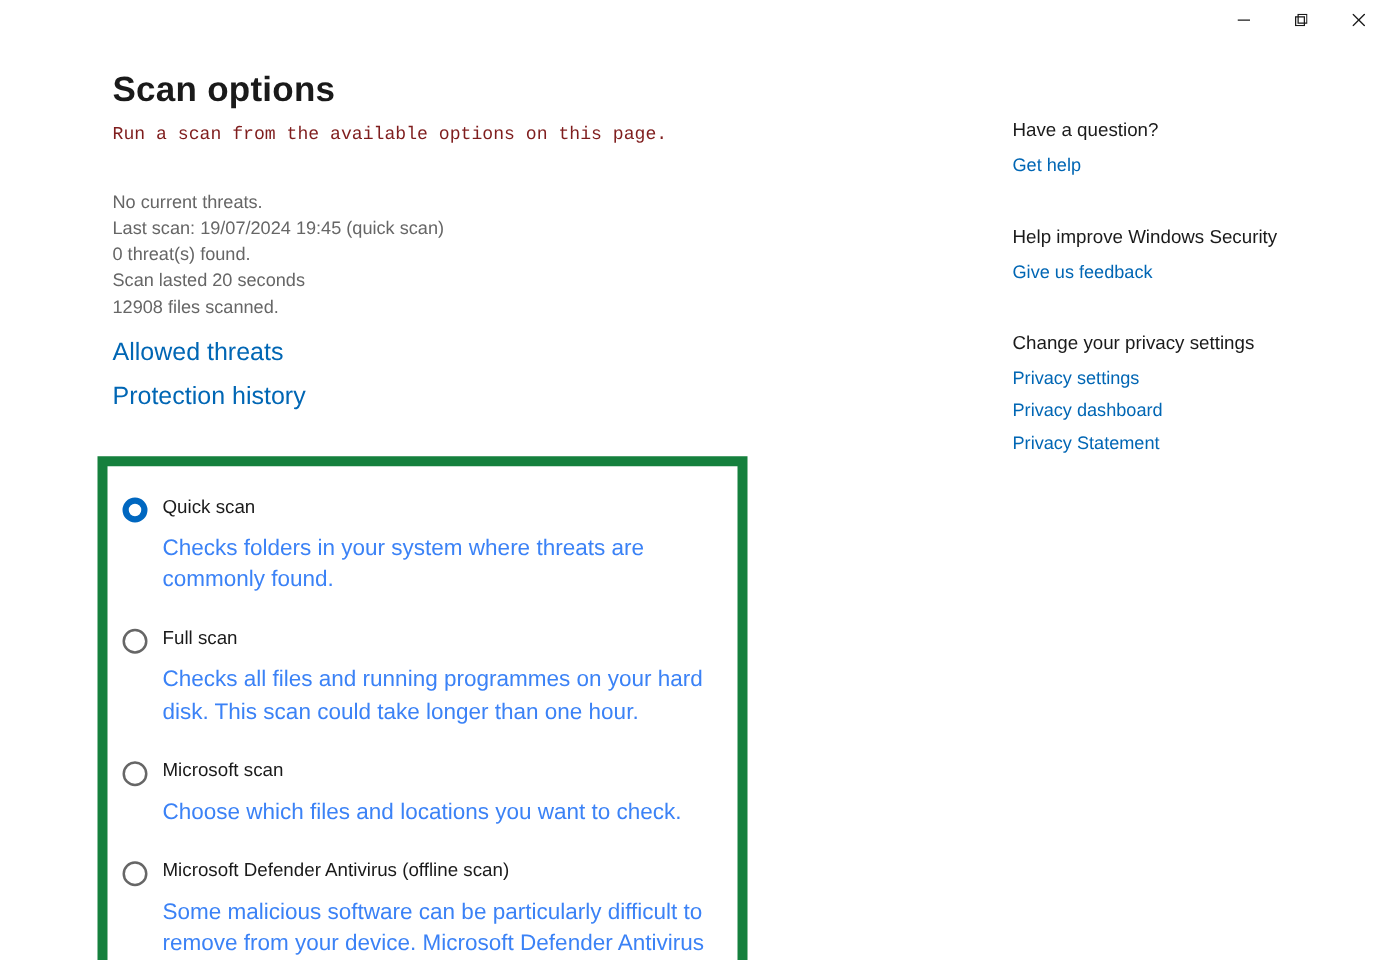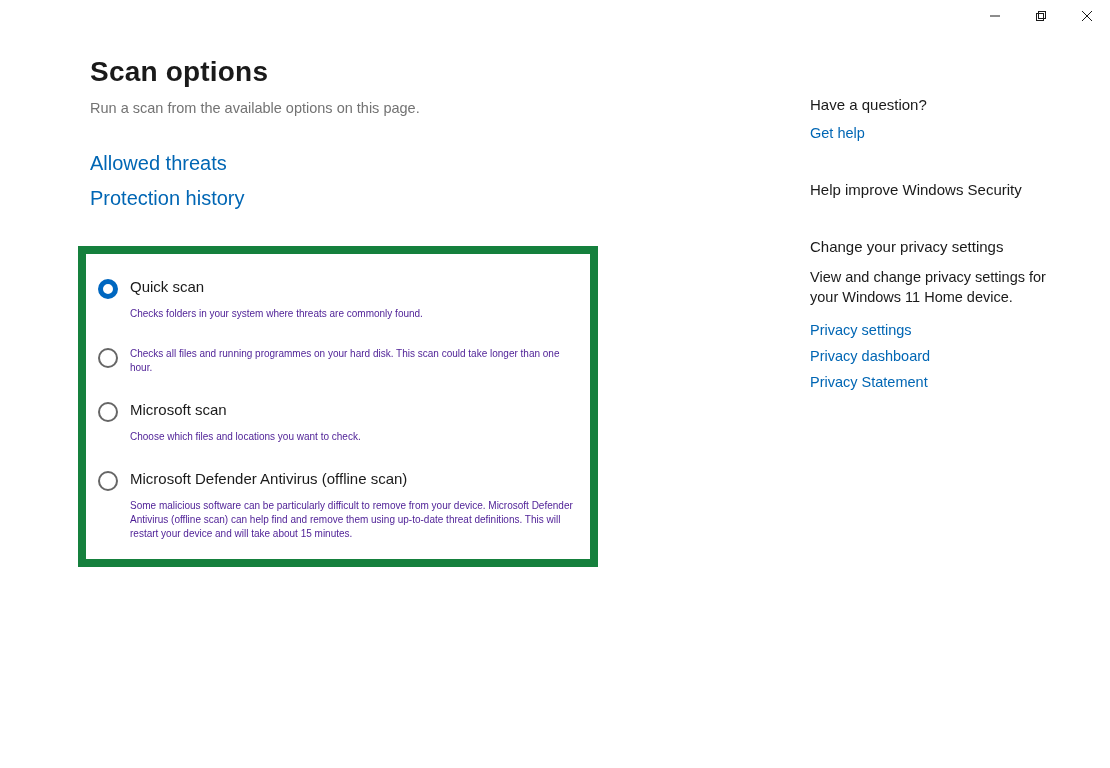--- a/index.html
+++ b/index.html
@@ -48,22 +48,23 @@
       padding-top: 40px;
     }
     h1.page-title {
       font-size: 28px;
       font-weight: 600;
       margin-bottom: 12px;
       letter-spacing: 0.2px;
     }
     .page-subtitle {
       font-size: 14.5px;
-      color: #737373;
+      color: #7f1d1d;
       margin-bottom: 36px;
+      font-family: Liberation Mono, monospace;
     }
     .status-block {
       color: #666;
       font-size: 14.5px;
       line-height: 1.45;
       margin-bottom: 14px;
     }
     .status-block div { margin-bottom: 0px; }
     .link {
       color: #0066b4;
@@ -102,22 +103,22 @@
     }
     .radio-content {
       flex: 1;
     }
     .radio-title {
       font-size: 15px;
       margin-bottom: 12px;
       color: #1a1a1a;
     }
     .radio-desc {
-      font-size: 10px;
-      color: #4c1d95;
+      font-size: 18px;
+      color: #3b82f6;
       line-height: 1.4;
       max-width: 460px;
     }
     .right-section {
       margin-bottom: 40px;
     }
     .right-heading {
       font-size: 15px;
       font-weight: 400;
       margin-bottom: 12px;
@@ -161,35 +162,43 @@
     </div>
   </div>
 </div>
 
 <div class="content-area">
 
   <div class="main-col">
     <h1 class="page-title">Scan options</h1>
     <div class="page-subtitle">Run a scan from the available options on this page.</div>
 
+    <div class="status-block">
+      <div>No current threats.</div>
+      <div>Last scan: 19/07/2024 19:45 (quick scan)</div>
+      <div>0 threat(s) found.</div>
+      <div>Scan lasted 20 seconds</div>
+      <div>12908 files scanned.</div>
+    </div>
 
     <div><span class="link">Allowed threats</span></div>
     <div><span class="link">Protection history</span></div>
 
     <div class="highlight-box">
       <div class="radio-option">
         <div class="radio-circle checked"></div>
         <div class="radio-content">
           <div class="radio-title">Quick scan</div>
           <div class="radio-desc">Checks folders in your system where threats are commonly found.</div>
         </div>
       </div>
       <div class="radio-option">
         <div class="radio-circle"></div>
         <div class="radio-content">
+          <div class="radio-title">Full scan</div>
           <div class="radio-desc">Checks all files and running programmes on your hard disk. This scan could take longer than one hour.</div>
         </div>
       </div>
       <div class="radio-option">
         <div class="radio-circle"></div>
         <div class="radio-content">
           <div class="radio-title">Microsoft scan</div>
           <div class="radio-desc">Choose which files and locations you want to check.</div>
         </div>
       </div>
@@ -204,23 +213,23 @@
   </div>
 
   <div class="right-col">
     <div class="right-section">
       <div class="right-heading">Have a question?</div>
       <span class="right-link">Get help</span>
     </div>
 
     <div class="right-section">
       <div class="right-heading">Help improve Windows Security</div>
+      <span class="right-link">Give us feedback</span>
     </div>
 
     <div class="right-section">
       <div class="right-heading">Change your privacy settings</div>
-      <div class="right-text">View and change privacy settings for your Windows 11 Home device.</div>
       <span class="right-link">Privacy settings</span>
       <span class="right-link">Privacy dashboard</span>
       <span class="right-link">Privacy Statement</span>
     </div>
   </div>
 </div>
 
 </body></html>

